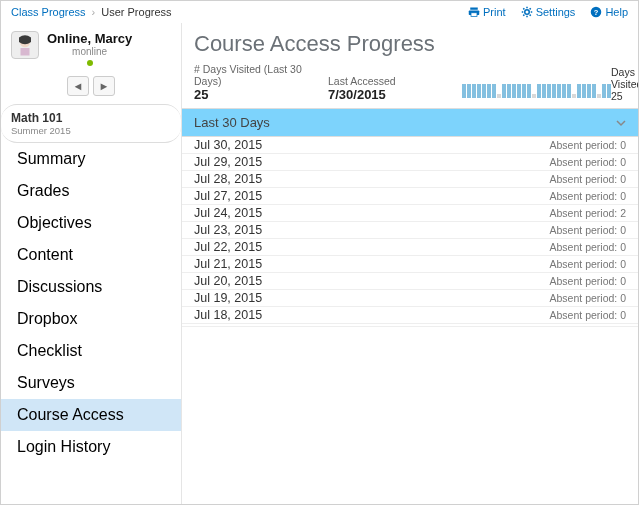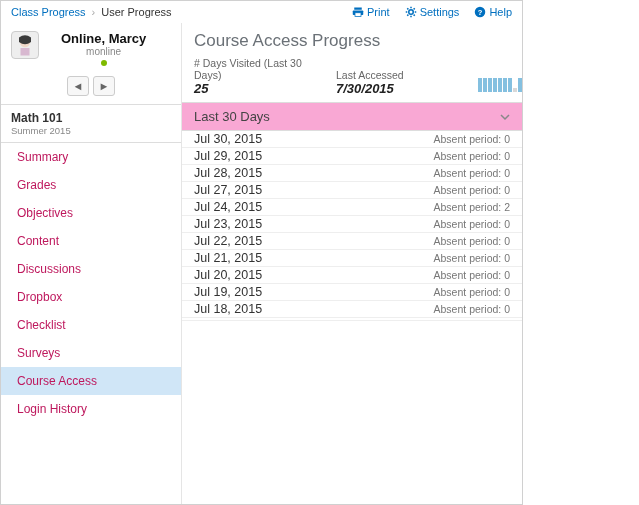--- a/index.html
+++ b/index.html
@@ -1,53 +1,53 @@
 <!DOCTYPE html>
 <html><head>
   <meta charset="utf-8">
   <style>
     * { box-sizing: border-box; margin: 0; padding: 0; }
     body { font-family: Arial, sans-serif; font-size: 12px; color: #333; background: #fff; }
-    .container { width: 523px; height: 505px; border: 1px solid #d0d0d0; display: flex; flex-direction: column; overflow: hidden; }
+    .container { width: 639px; height: 505px; border: 1px solid #d0d0d0; display: flex; flex-direction: column; overflow: hidden; }
     .topbar { display: flex; justify-content: space-between; align-items: center; padding: 5px 10px; font-size: 11px; }
     .breadcrumb { display: flex; align-items: center; gap: 6px; }
     .breadcrumb a { color: #006fbf; text-decoration: none; cursor: pointer; }
     .breadcrumb .sep { color: #aaa; }
     .toplinks { display: flex; gap: 15px; align-items: center; }
     .toplinks a { color: #006fbf; text-decoration: none; cursor: pointer; display: flex; align-items: center; gap: 3px; }
     .toplinks svg { width: 12px; height: 12px; }
     .body { display: flex; flex: 1; overflow: hidden; }
     .leftcol { width: 180px; display: flex; flex-direction: column; }
-    .userblock { display: flex; gap: 22px; padding: 8px 10px; align-items: flex-start; }
+    .userblock { display: flex; gap: 8px; padding: 8px 10px; align-items: flex-start; }
     .avatar { width: 28px; height: 28px; border-radius: 4px; background: #eee; border: 1px solid #ccc; display: flex; align-items: center; justify-content: center; }
     .avatar svg { width: 24px; height: 24px; }
     .username { font-weight: bold; font-size: 13px; color: #111; }
     .userhandle { font-size: 10px; color: #888; display: flex; align-items: center; gap: 3px; flex-direction: column; }
     .online-dot { width: 6px; height: 6px; border-radius: 50%; background: #7fba00; display: inline-block; }
     .navbtns { display: flex; justify-content: center; gap: 4px; padding: 2px 0 8px; }
     .navbtn { width: 22px; height: 20px; border: 1px solid #ccc; border-radius: 3px; background: #f7f7f7; display: flex; align-items: center; justify-content: center; cursor: pointer; color: #666; font-size: 11px; }
-    .courseblock { border-top: 1px solid #ddd; border-bottom: 1px solid #ddd; padding: 6px 10px; }
+    .courseblock { border-top: 1px solid #ddd; border-bottom: 1px solid #ddd; padding: 6px 10px; border-radius: 16px; }
     .coursename { font-weight: bold; font-size: 12px; }
     .courseterm { font-size: 9.5px; color: #888; }
     .sidemenu { display: flex; flex-direction: column; }
-    .sidemenu a { padding: 7px 16px; color: #be185d; text-decoration: none; font-size: 12px; cursor: pointer; }
+    .sidemenu a { padding: 7px 16px; color: #000000; text-decoration: none; font-size: 16px; cursor: pointer; }
     .sidemenu a.active { background: #d0e6f7; font-weight: normal; }
     .maincol { flex: 1; display: flex; flex-direction: column; border-left: 1px solid #e5e5e5; overflow: hidden; }
     .mainhead { padding: 8px 12px 6px; }
-    .pagetitle { font-size: 17px; color: #6b7177; font-weight: normal; margin-bottom: 6px; }
-    .statsrow { display: flex; align-items: flex-end; gap: 32px; }
+    .pagetitle { font-size: 22px; color: #6b7177; font-weight: normal; margin-bottom: 6px; }
+    .statsrow { display: flex; align-items: flex-end; gap: 24px; }
     .statlabel { font-size: 10.5px; color: #666; }
-    .statval { font-size: 13px; font-weight: bold; color: #222; font-style: italic; }
+    .statval { font-size: 13px; font-weight: bold; color: #222; }
     .statblock { min-width: 110px; }
     .sparkline { flex: 1; display: flex; flex-direction: row; align-items: flex-end; margin-left: auto; }
     .bars { display: flex; gap: 1px; align-items: flex-end; height: 16px; margin-bottom: 4px; }
     .bars span { width: 4px; background: #84c0e0; height: 14px; }
     .bars span.low { height: 4px; background: #d8d8d8; }
     .sparklabel { font-size: 10.5px; color: #333; }
-    .sectionhdr { background: #f9a8d4; border-top: 1px solid #ddd; border-bottom: 1px solid #ddd; padding: 6px 12px; font-size: 13px; color: #444; display: flex; justify-content: space-between; align-items: center; cursor: pointer; }
+    .sectionhdr { background: #7dd3fc; border-top: 1px solid #ddd; border-bottom: 1px solid #ddd; padding: 6px 12px; font-size: 13px; color: #444; display: flex; justify-content: space-between; align-items: center; cursor: pointer; }
     .chevron { width: 10px; height: 10px; }
     .list { flex: 1; overflow-y: auto; }
     .row { display: flex; justify-content: space-between; align-items: center; padding: 1px 12px; border-bottom: 1px solid #eee; }
     .row-date { font-size: 12.5px; color: #333; }
     .row-right { font-size: 10.5px; color: #777; }
   </style>
 </head>
 <body>
 
 <div class="container">

